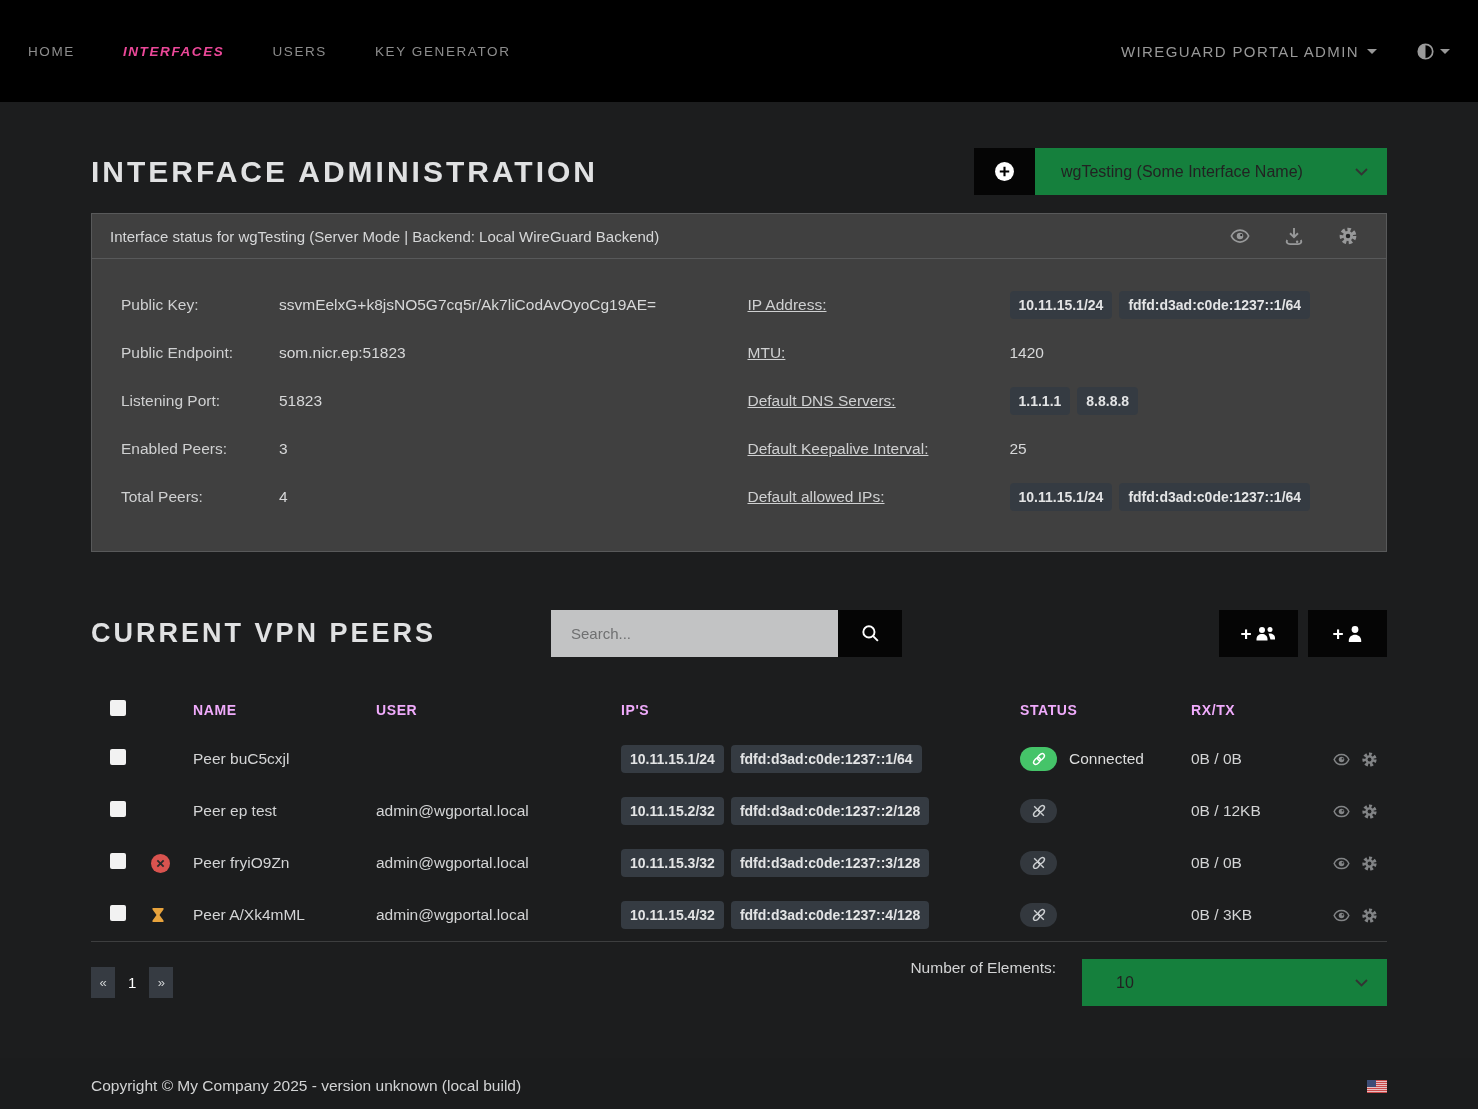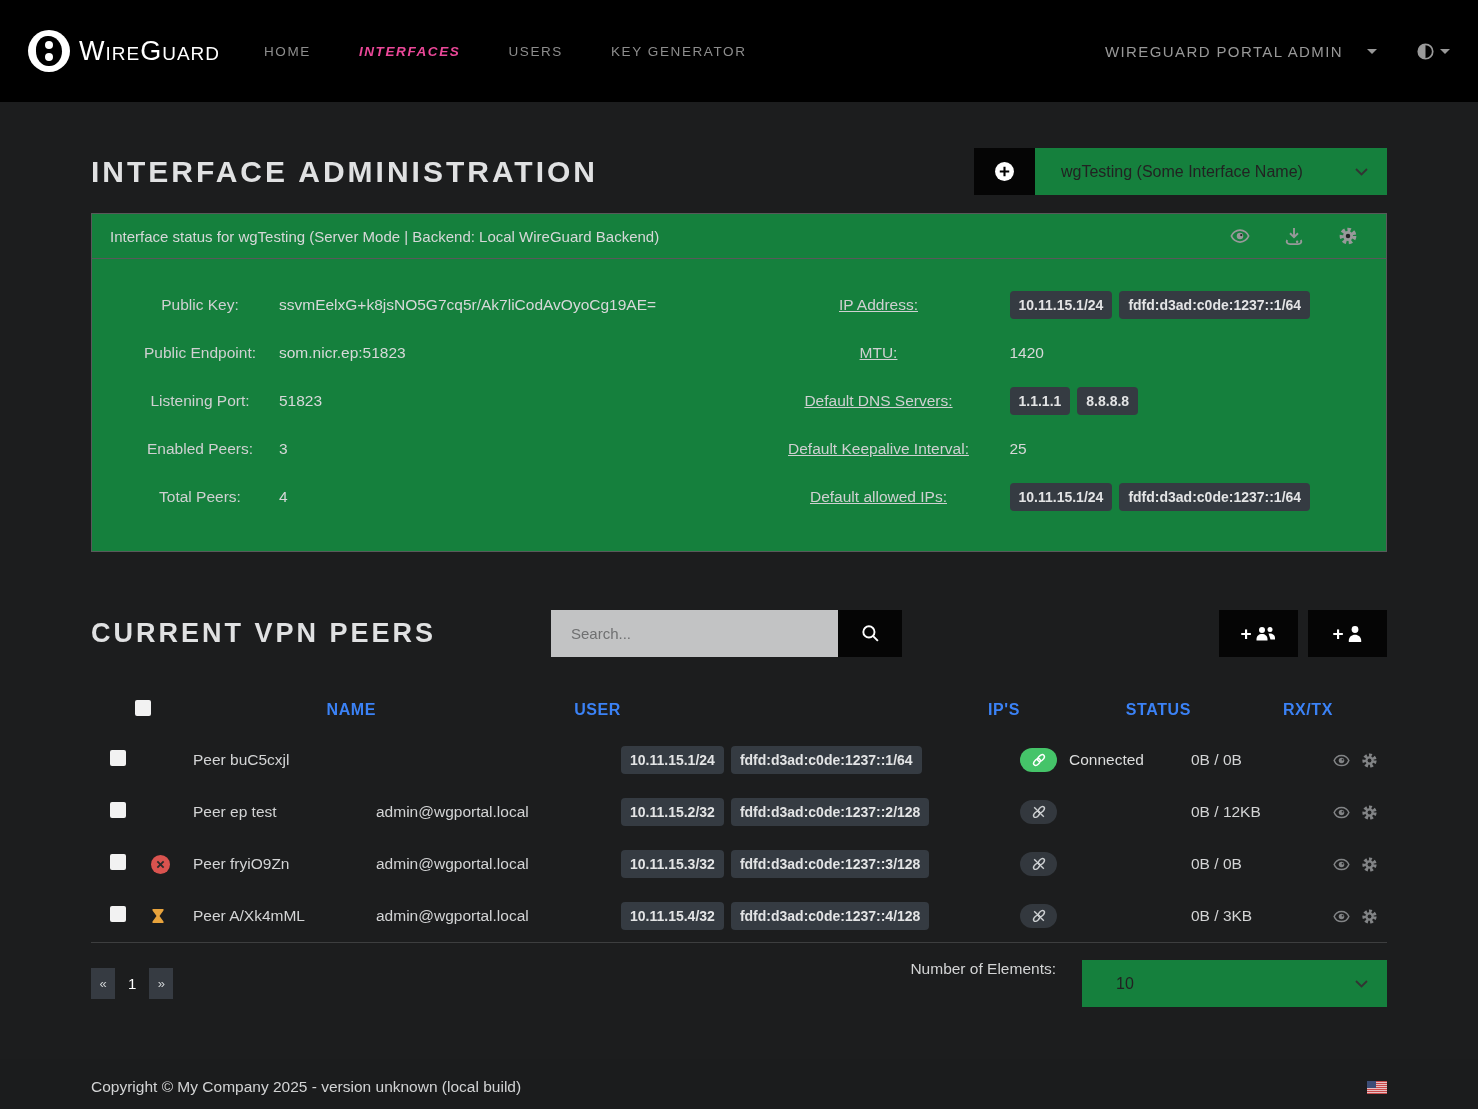--- a/index.html
+++ b/index.html
@@ -11,37 +11,37 @@
   .brand { display:flex; align-items:center; gap:9px; margin-right:44px; cursor:pointer; }
   .brand-icon { width:42px; height:42px; border-radius:50%; background:#fff; position:relative; overflow:hidden; }
   .brand-icon .blob { position:absolute; left:8px; top:6px; width:26px; height:30px; background:#000; border-radius:46% 54% 50% 50%; }
   .brand-icon .dot1 { position:absolute; left:17px; top:11px; width:8px; height:8px; background:#fff; border-radius:50%; }
   .brand-icon .dot2 { position:absolute; left:17px; top:23px; width:8px; height:8px; background:#fff; border-radius:50%; }
   .brand-text { color:#fff; font-size:27px; font-variant:small-caps; letter-spacing:1px; font-weight:500; }
   .nav-items { display:flex; gap:48px; }
   .nav-link { font-size:13.5px; letter-spacing:1.6px; color:#8d8d8d; text-transform:uppercase; cursor:pointer; }
   .nav-link.active { color:#ec4899; font-weight:bold;font-style:italic; }
   .nav-right { margin-left:auto; display:flex; align-items:center; gap:40px; }
-  .user-menu { display:flex; align-items:center; gap:24px; color:#989898; font-size:15px; letter-spacing:1.4px; cursor:pointer; }
+  .user-menu { display:flex; align-items:center; gap:8px; color:#989898; font-size:15px; letter-spacing:1.4px; cursor:pointer; }
   .caret { width:0; height:0; border-left:5px solid transparent; border-right:5px solid transparent; border-top:5px solid #989898; }
   .theme-menu { display:flex; align-items:center; gap:6px; cursor:pointer; }
 
   
   .container { width:1296px; margin:0 auto; }
   .page-head { display:flex; justify-content:space-between; align-items:center; margin-top:46px; }
   h1.page-title { font-size:30px; font-weight:600; letter-spacing:3px; color:#e0e1e2; }
   .iface-group { display:flex; }
   .btn-square { height:47px; background:#050505; border:none; display:flex; align-items:center; justify-content:center; cursor:pointer; }
   .btn-add-iface { width:61px; }
   .select-box { height:47px; background:#15803d; color:#222; display:flex; align-items:center; font-size:16px; cursor:pointer; }
   .iface-select { width:352px; padding:0 18px 0 26px; }
   .select-box .sel-label { flex:1; }
 
   
-  .card { margin-top:18px; background:#15803d; border:1px solid #58595a;text-align:center; }
+  .card { margin-top:18px; background:#404040; border:1px solid #58595a; }
   .card-header { display:flex; align-items:center; height:45px; padding:0 18px; border-bottom:1px solid #58595a; }
   .card-title { font-size:15px; color:#d6d7d8; }
   .card-tools { margin-left:auto; display:flex; gap:34px; padding-right:10px; }
   .tool-icon { cursor:pointer; }
   .card-body { display:grid; grid-template-columns:1fr 1fr; padding:22px 12px 30px 29px; }
   .detail-row { display:flex; align-items:center; height:48px; }
   .detail-label { width:158px; flex:none; color:#cfd0d1; font-size:15.5px; }
   .col-right .detail-label { width:262px;text-decoration:underline; }
   .detail-value { color:#d7d8d9; font-size:15.5px; }
   .badges { display:flex; gap:7px; }
@@ -53,21 +53,21 @@
   .search-group { display:flex; }
   .search-input { width:287px; height:47px; border:none; background:#c2c3c4; padding:0 20px; font-size:15px; color:#2a2a2a; font-family:"Liberation Sans", sans-serif; outline:none; }
   .search-input::placeholder { color:#6f7071; }
   .search-btn { width:64px; }
   .add-group { margin-left:auto; display:flex; gap:10px; }
   .add-btn { width:79px; display:flex; align-items:center; justify-content:center; gap:3px; color:#fff; }
   .plus-glyph { color:#fff; font-size:19px; font-weight:bold; line-height:1; }
 
   
   table.peers { width:100%; border-collapse:collapse; margin-top:28px; border-bottom:1px solid #3d3e3f; }
-  table.peers th { text-align:right; font-size:16px; font-weight:600; letter-spacing:.6px; color:#3b82f6; padding:15px 0 14px; }
+  table.peers th { text-align:left; font-size:14px; font-weight:600; letter-spacing:.6px; color:#f0abfc; padding:15px 0 14px; }
   table.peers td { padding:12px 0; font-size:15.5px; color:#d3d4d5; vertical-align:middle; }
   .chk { width:16px; height:16px; background:#f2f2f2; border-radius:2px; display:inline-block; cursor:pointer; }
   .col-chk { padding-left:19px !important; }
   .status-wrap { display:flex; align-items:center; gap:12px; }
   .pill { height:24px; min-width:37px; border-radius:12px; display:inline-flex; align-items:center; justify-content:center; }
   .pill.green { background:#45c469; }
   .pill.dark { background:#33383e; }
   .status-text { color:#dcdddd; }
   .rowicons { display:flex; gap:11px; align-items:center; }
   .ban-ic { width:19px; height:19px; border-radius:50%; background:#d9534f; display:flex; align-items:center; justify-content:center; }
@@ -85,28 +85,20 @@
   .footer { margin-top:52px; height:56px; display:flex; align-items:center; background:#1b1c1d; }
   .footer-inner { width:1296px; margin:0 auto; display:flex; align-items:center; }
   .copyright { font-size:15.5px; color:#d2d3d4; }
   .flag { margin-left:auto; width:20px; height:13px; position:relative; background:repeating-linear-gradient(#c94a4a 0 1px,#e7bfc2 1px 2px); cursor:pointer; }
   .flag .canton { position:absolute; left:0; top:0; width:9px; height:7px; background:#3d4d77; }
 </style>
 </head>
 <body>
 
 <nav class="navbar">
-  <div class="brand">
-    <div class="brand-icon">
-      <div class="blob"></div>
-        <div class="dot1"></div>
-        <div class="dot2"></div>
-    </div>
-    <div class="brand-text">WireGuard</div>
-  </div>
   <div class="nav-items">
     <div class="nav-link">HOME</div>
     <div class="nav-link active">INTERFACES</div>
     <div class="nav-link">USERS</div>
     <div class="nav-link">KEY GENERATOR</div>
   </div>
   <div class="nav-right">
     <div class="user-menu">
       <span>WIREGUARD PORTAL ADMIN</span>
       <span class="caret"></span>

